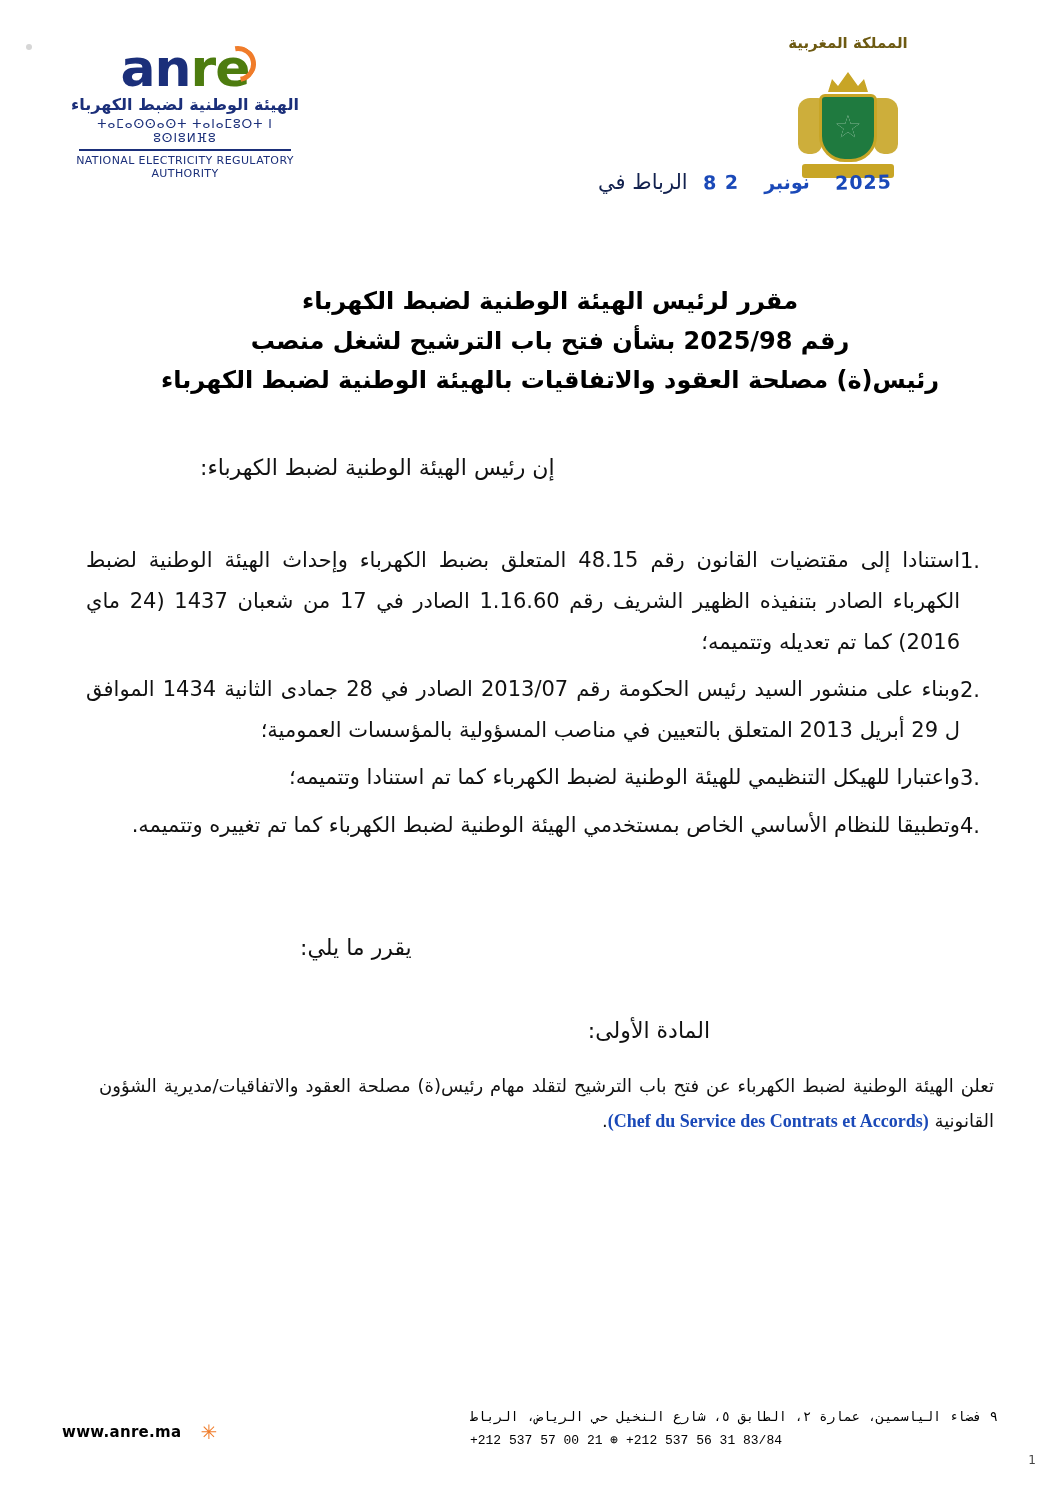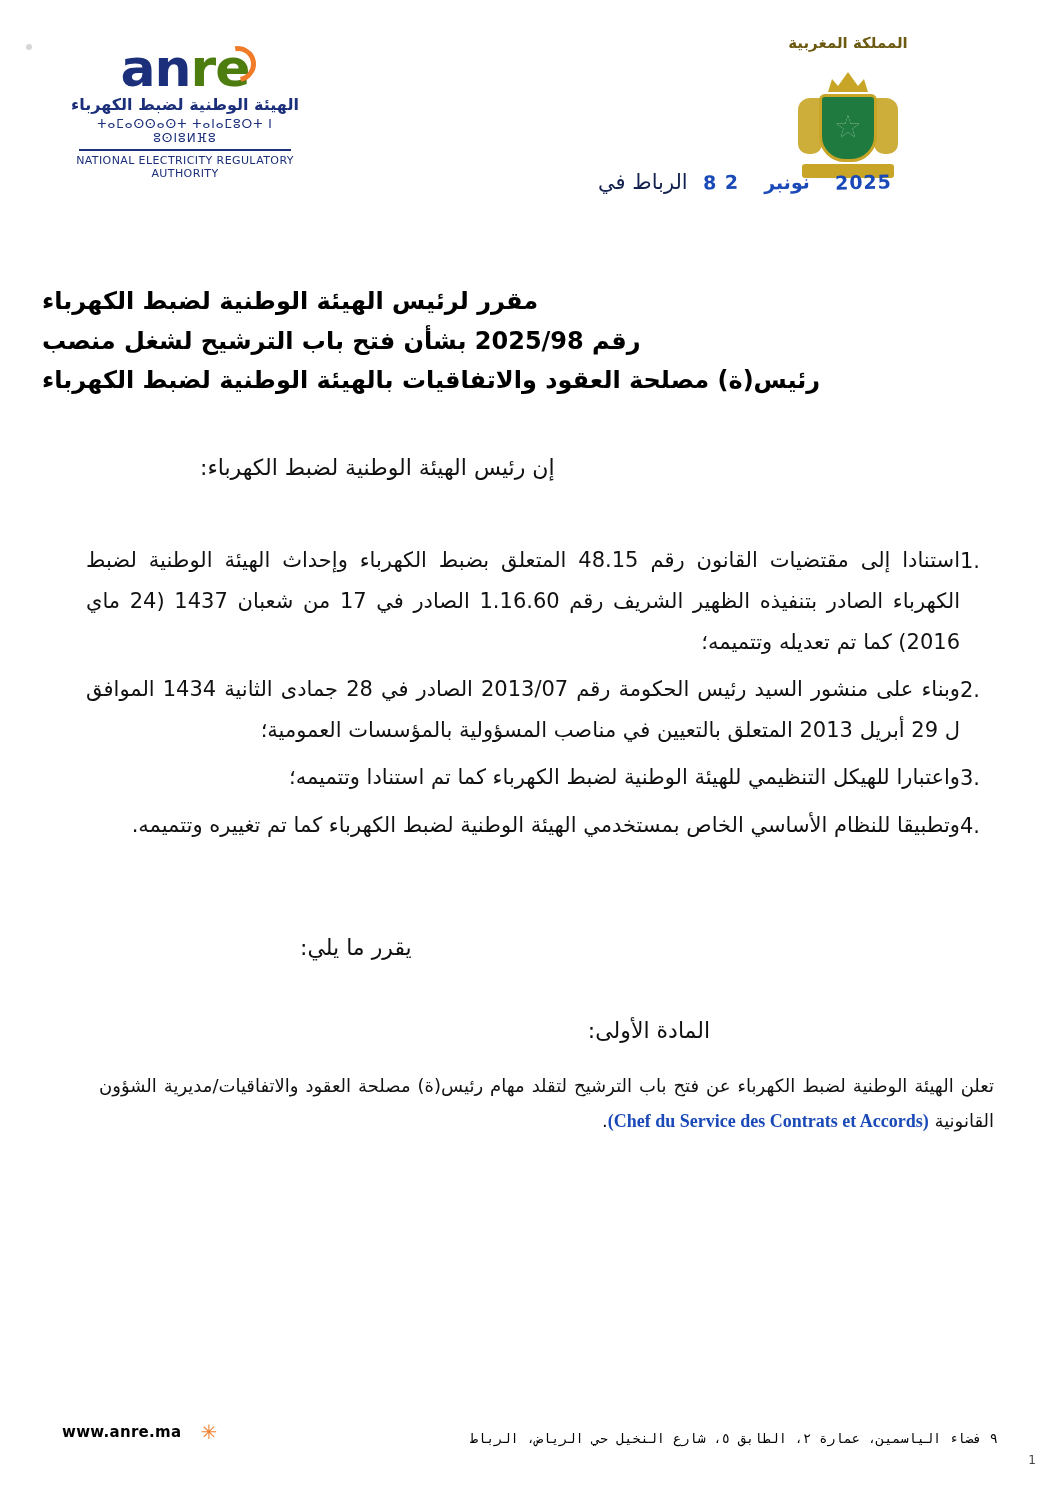--- a/index.html
+++ b/index.html
@@ -188,21 +188,21 @@
     transform: rotate(-1.5deg);
     margin: 0 10px;
   }
 
   
   .title-block {
     position: absolute;
     top: 282px;
     left: 0;
     right: 0;
-    text-align: left;
+    text-align: center;
     font-family: "DejaVu Sans", sans-serif;
     padding-left: 42px;
   }
   .title-line {
     font-size: 24px;
     font-weight: bold;
     line-height: 1.65;
     color: #000;
   }
 
@@ -418,17 +418,18 @@
   <div class="article-body">
     <span>تعلن الهيئة الوطنية لضبط الكهرباء عن فتح باب الترشيح لتقلد مهام رئيس(ة) مصلحة العقود والاتفاقيات/مديرية الشؤون القانونية</span>
     <span class="fr-term">(Chef du Service des Contrats et Accords)</span><span>.</span>
   </div>
 
   <div class="footer">
     <div class="footer-site">www.anre.ma</div>
     <div class="footer-mark">✳</div>
     <div class="footer-contact">
       <div>٩ فضاء الياسمين، عمارة ٢، الطابق ٥، شارع النخيل حي الرياض، الرباط</div>
+      <div class="phones">+212 537 57 00 21 ⊕ +212 537 56 31 83/84</div>
     </div>
     <div class="page-num">1</div>
   </div>
 
 </div>
 
 </body></html>

